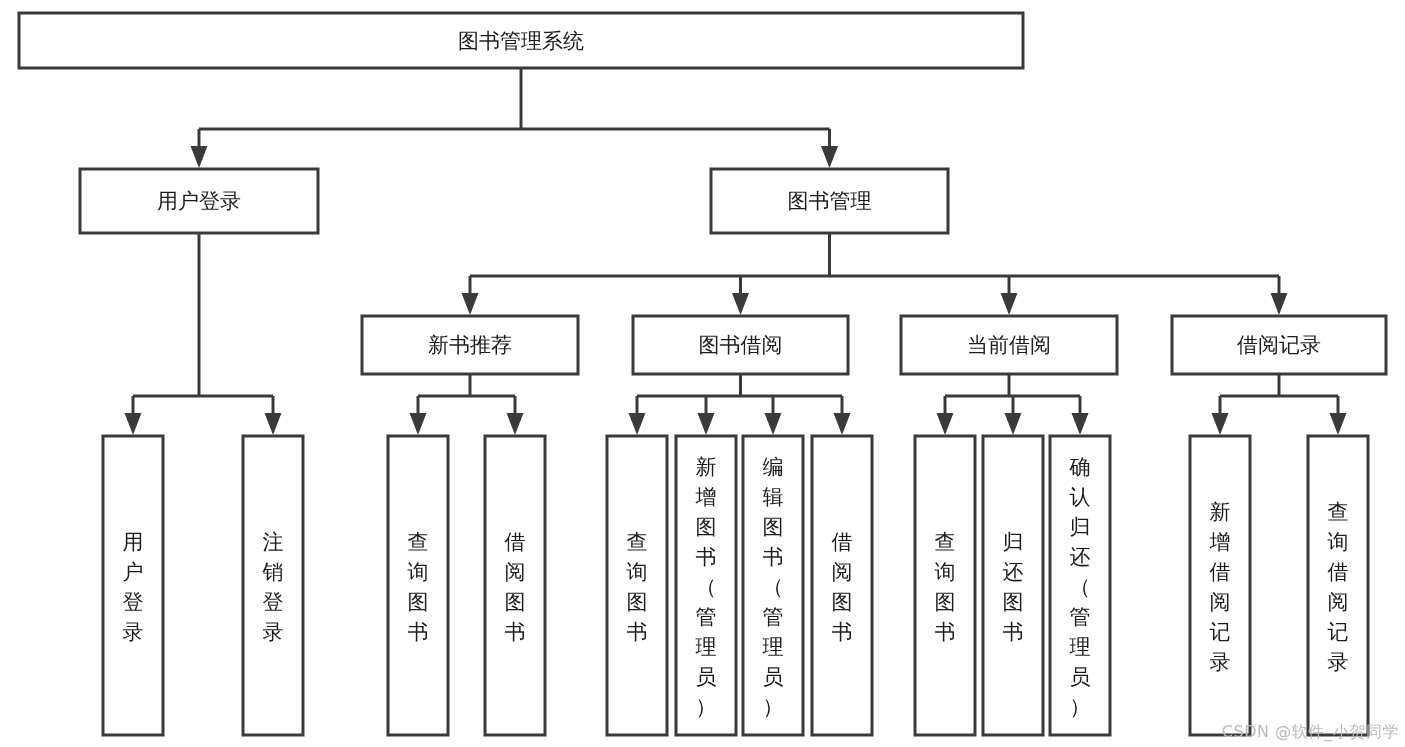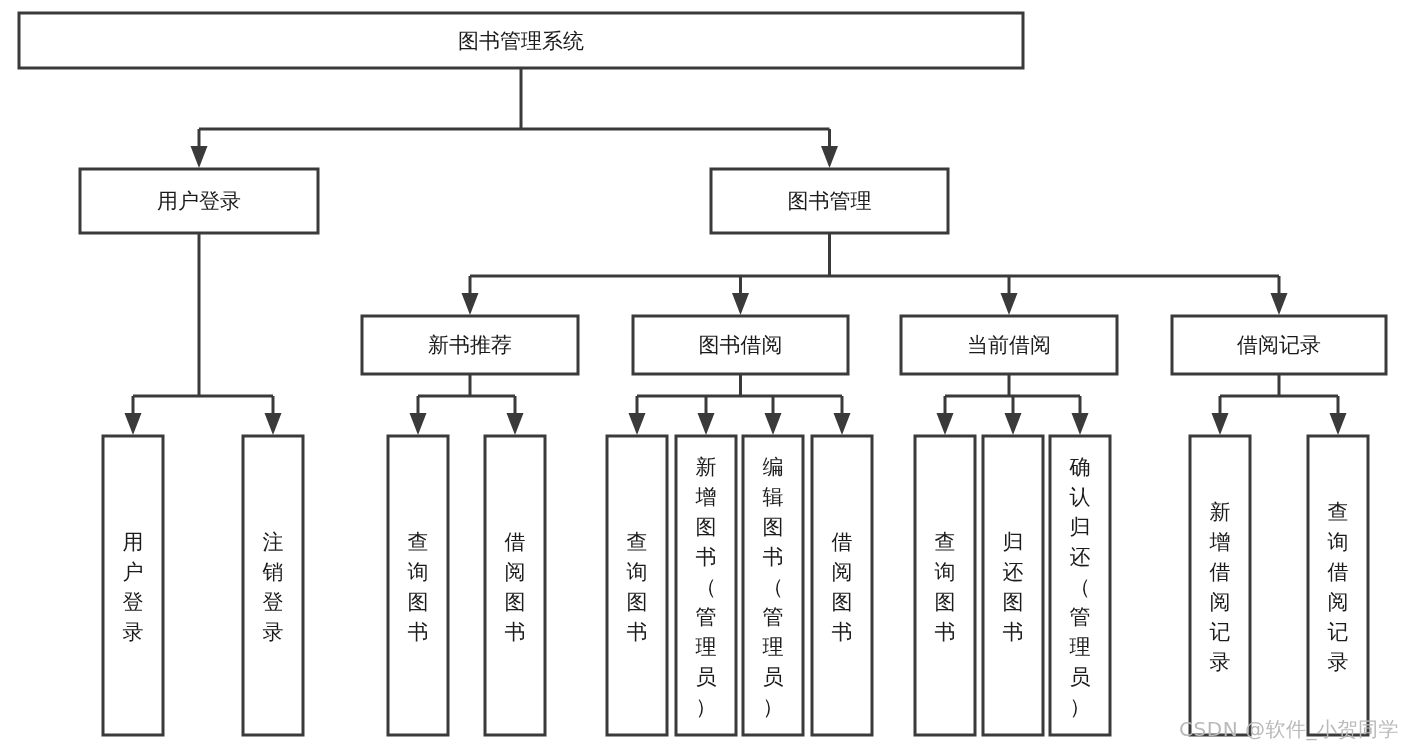--- a/index.html
+++ b/index.html
@@ -25,21 +25,21 @@
     fill:#1b1b1b;
     font-size:21px;
     text-anchor:middle;
   }
   .edge-line{stroke:#3a3a3a;stroke-width:3;fill:none;}
   .edge-arrow{fill:#3a3a3a;stroke:none;}
   .watermark{
     position:absolute;
     right:6px;bottom:4px;
     font-family:"DejaVu Sans","Liberation Sans",sans-serif;
-    font-size:20px;
+    font-size:16px;
     color:#b9b9b9;
     letter-spacing:.5px;
     user-select:none;
   }
 </style>
 </head>
 <body>
 
 <div id="diagram-root">
   <svg id="diagram-svg" width="1405" height="747" viewBox="0 0 1405 747">

